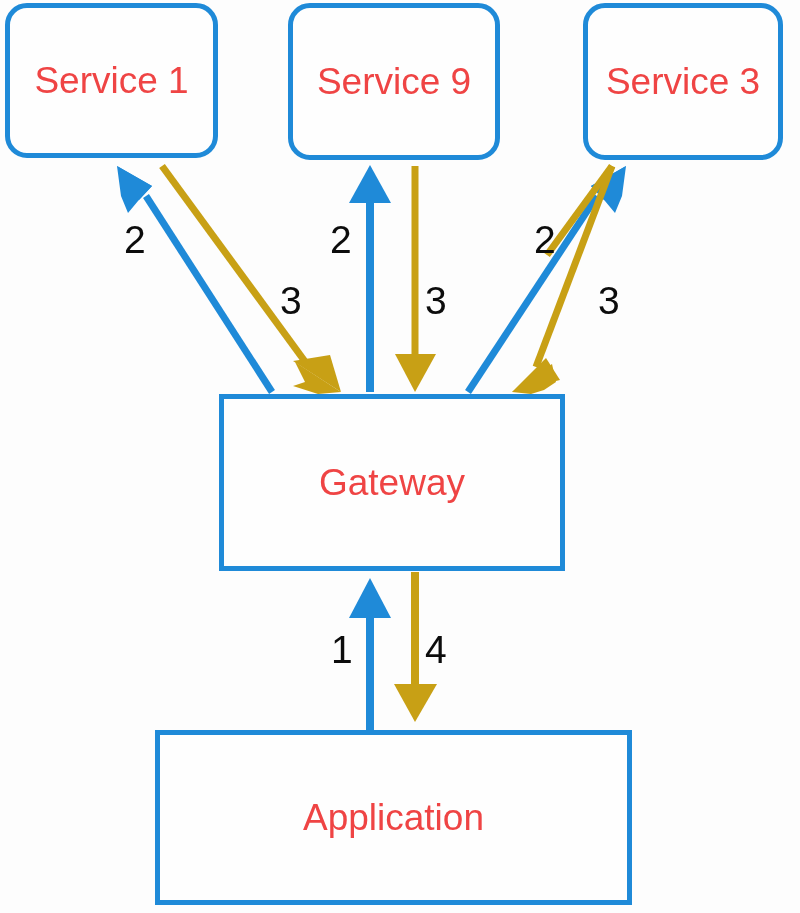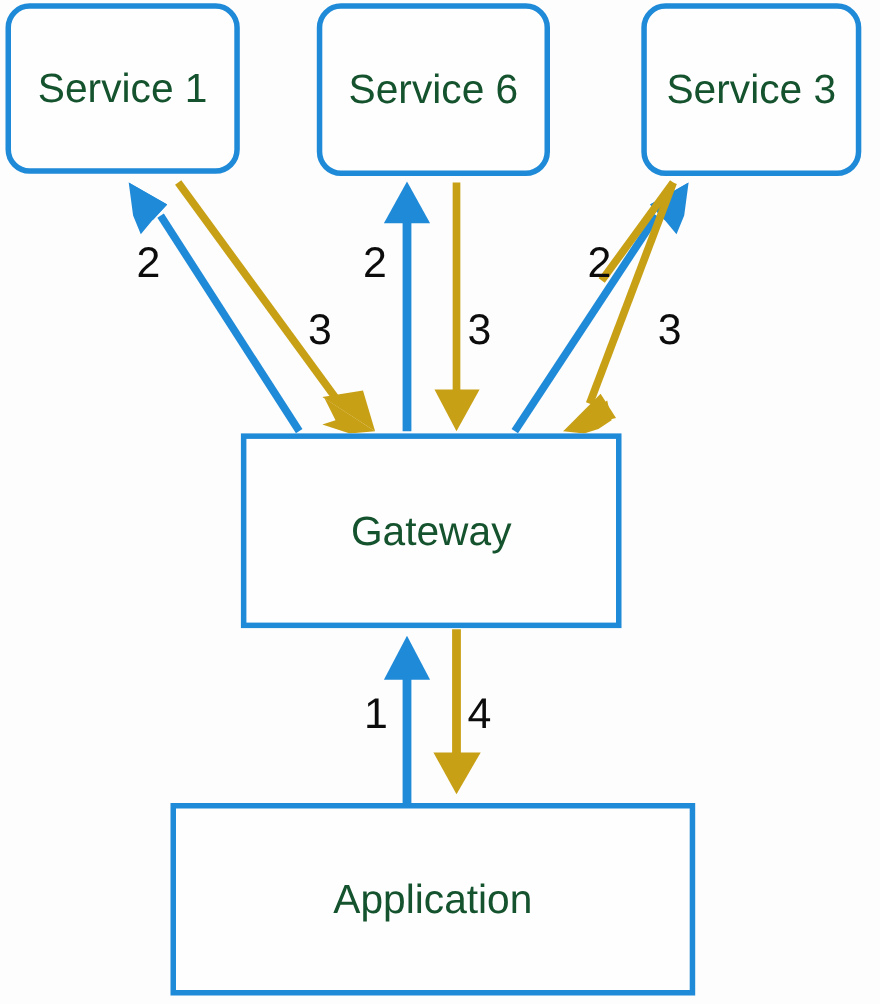--- a/index.html
+++ b/index.html
@@ -34,21 +34,21 @@
   }
   .node-rounded {
     border: 5px solid #1F8AD8;
     border-radius: 22px;
   }
   .node-square {
     border: 5px solid #1F8AD8;
     border-radius: 0;
   }
   .node-label {
-    color: #14532d;
+    color: #ef4444;
     font-family: "Liberation Sans", sans-serif;
     font-weight: 400;
     line-height: 1;
     white-space: nowrap;
   }
   .svc-label { font-size: 37px; }
   .gw-label  { font-size: 37px; }
   .app-label { font-size: 37px; }
 
   .edge-label {
@@ -113,21 +113,21 @@
       <line x1="415" y1="572" x2="415" y2="690" stroke="#C8A015" stroke-width="8" stroke-linecap="butt"></line>
       <polygon points="415,722 394,684 437,684" fill="#C8A015"></polygon>
     </g>
   </svg>
 
   <div class="node-box node-rounded" style="left:5px; top:3px; width:213px; height:155px;">
     <span class="node-label svc-label">Service 1</span>
   </div>
 
   <div class="node-box node-rounded" style="left:288px; top:3px; width:212px; height:157px;">
-    <span class="node-label svc-label">Service 6</span>
+    <span class="node-label svc-label">Service 9</span>
   </div>
 
   <div class="node-box node-rounded" style="left:583px; top:3px; width:200px; height:157px;">
     <span class="node-label svc-label">Service 3</span>
   </div>
 
   <div class="node-box node-square" style="left:155px; top:730px; width:477px; height:175px;">
     <span class="node-label app-label">Application</span>
   </div>
 

